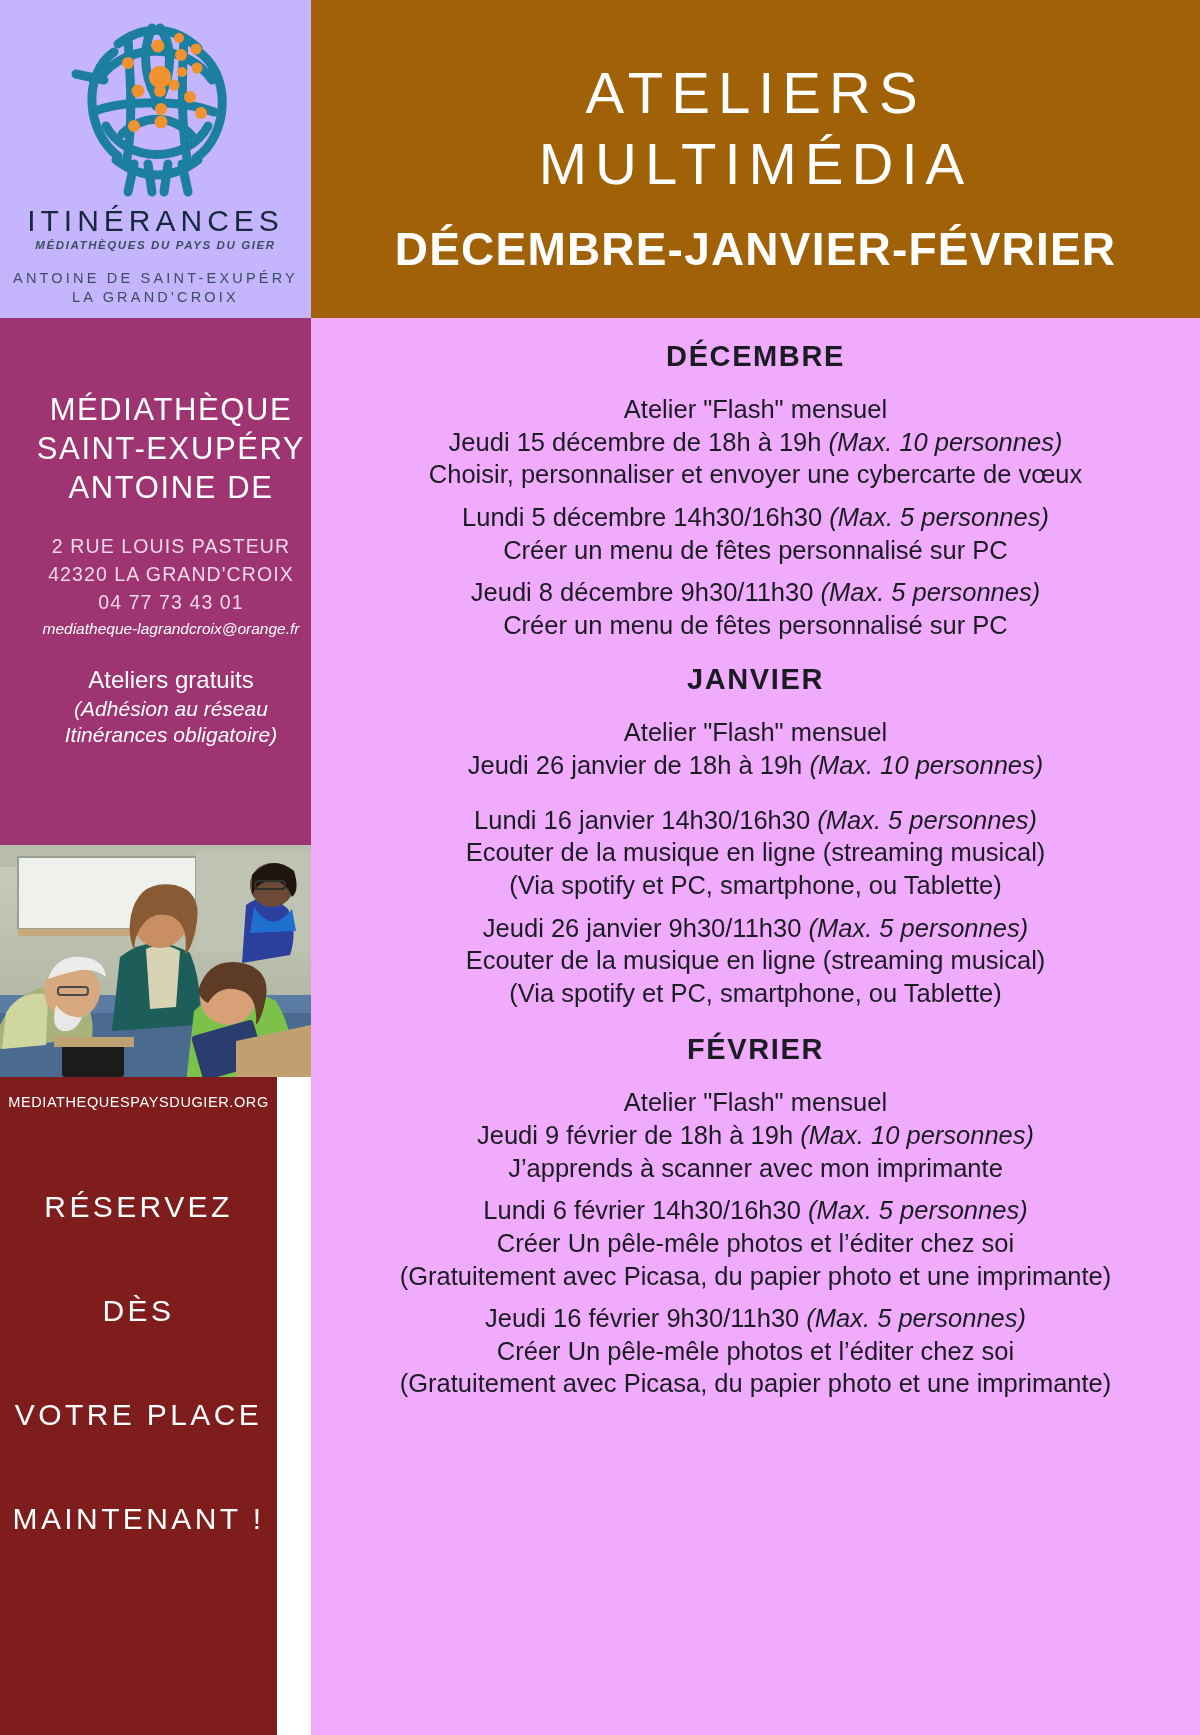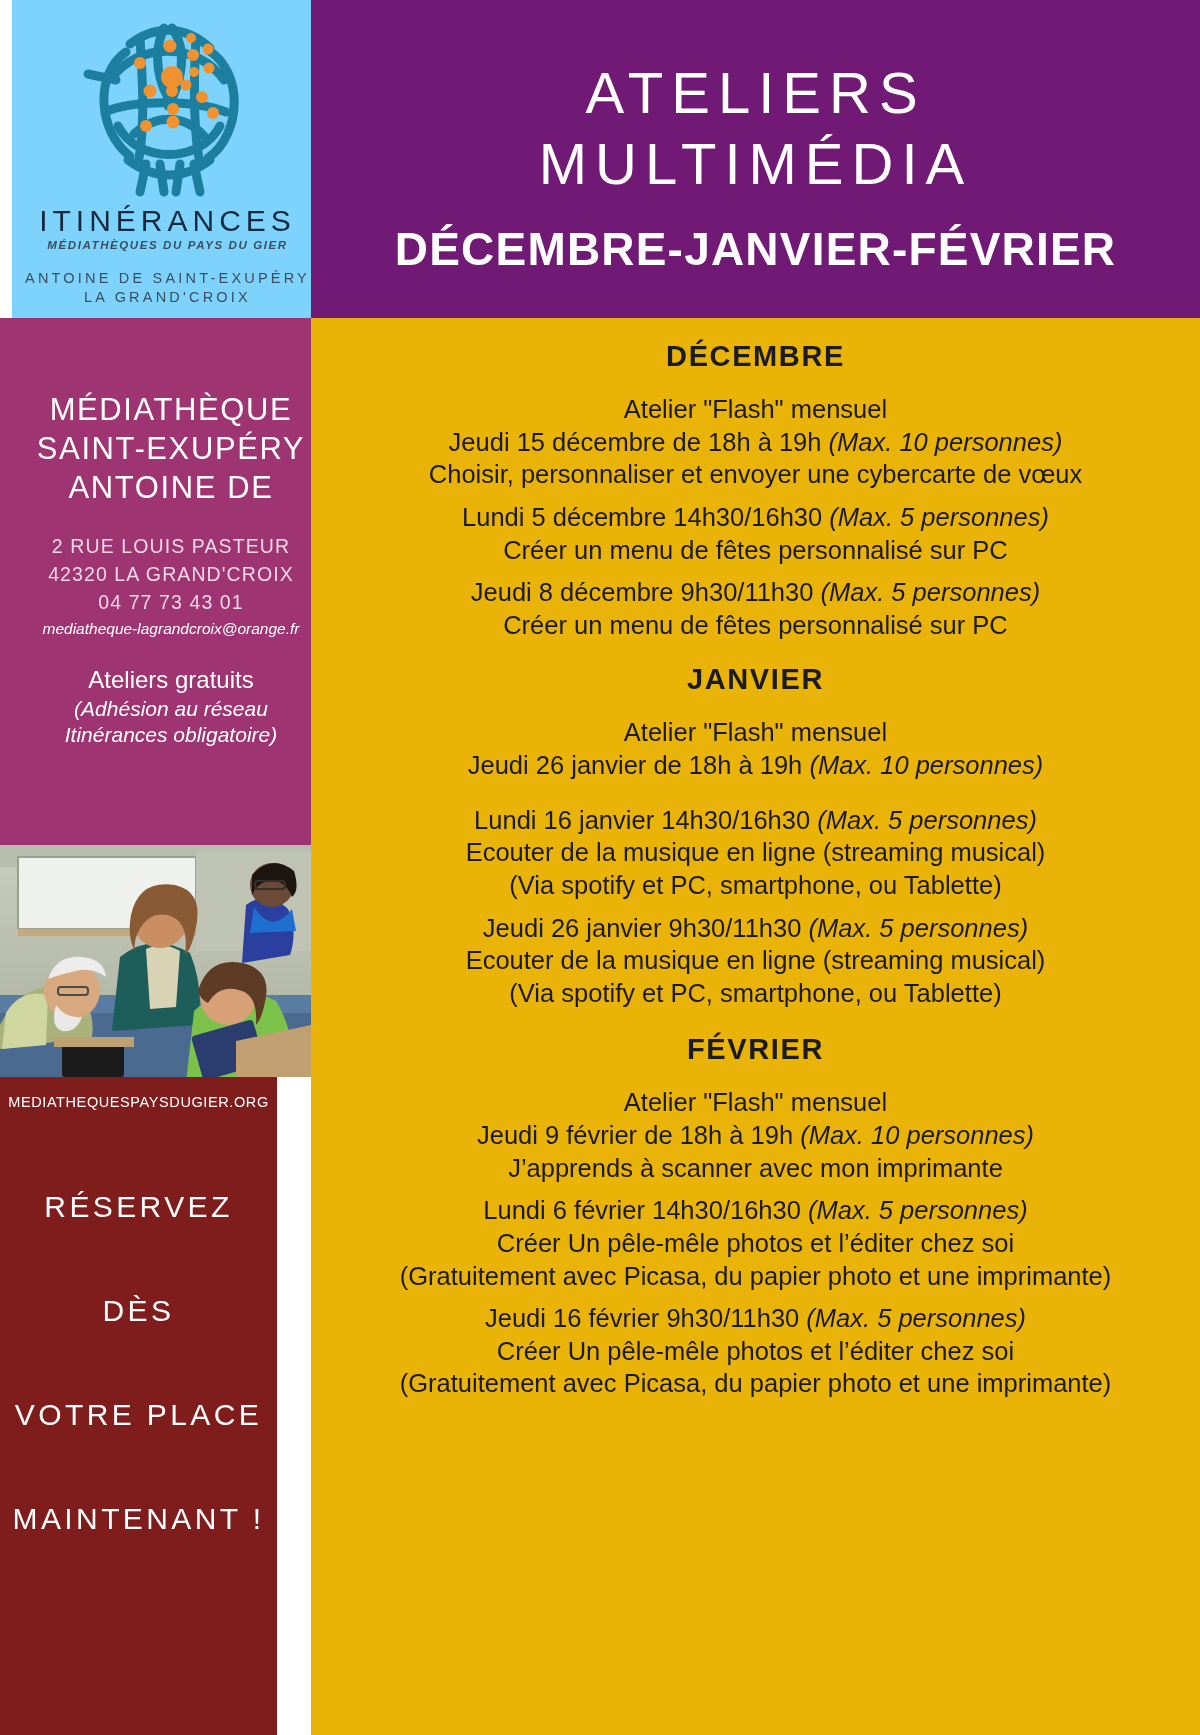--- a/index.html
+++ b/index.html
@@ -21,24 +21,24 @@
   
   #left-col {
     position: absolute;
     left: 0;
     top: 0;
     width: 311px;
     height: 1735px;
   }
   #logo-block {
     position: absolute;
-    left: 12px; top: 0;
+    left: 0; top: 0;
     width: 311px;
     height: 318px;
-    background: #7dd3fc;
+    background: #c4b5fd;
     text-align: center;
   }
   #logo-mark {
     margin: 14px auto 0;
     width: 200px;
     height: 190px;
   }
   .logo-word {
     color: #17293f;
     letter-spacing: 5px;
@@ -160,21 +160,21 @@
   #reserve-block .rline { margin-bottom: 74px; }
   #reserve-block .rline:last-child { margin-bottom: 0; }
 
   
   #header {
     position: absolute;
     left: 311px;
     top: 0;
     width: 889px;
     height: 318px;
-    background: #701a75;
+    background: #a16207;
     text-align: center;
   }
   #header-title {
     color: #ffffff;
     font-size: 58px;
     letter-spacing: 8px;
     line-height: 1.22;
     font-weight: 300;
     padding-top: 58px;
   }
@@ -186,21 +186,21 @@
     margin-top: 22px;
   }
 
   
   #main {
     position: absolute;
     left: 311px;
     top: 318px;
     width: 889px;
     height: 1417px;
-    background: #eab308;
+    background: #f0abfc;
     text-align: center;
     color: #1b1b24;
   }
   .month-block { margin-top: 0; }
   .month-head {
     font-size: 29px;
     font-weight: 700;
     letter-spacing: 1.6px;
     line-height: 1;
     margin: 0;

